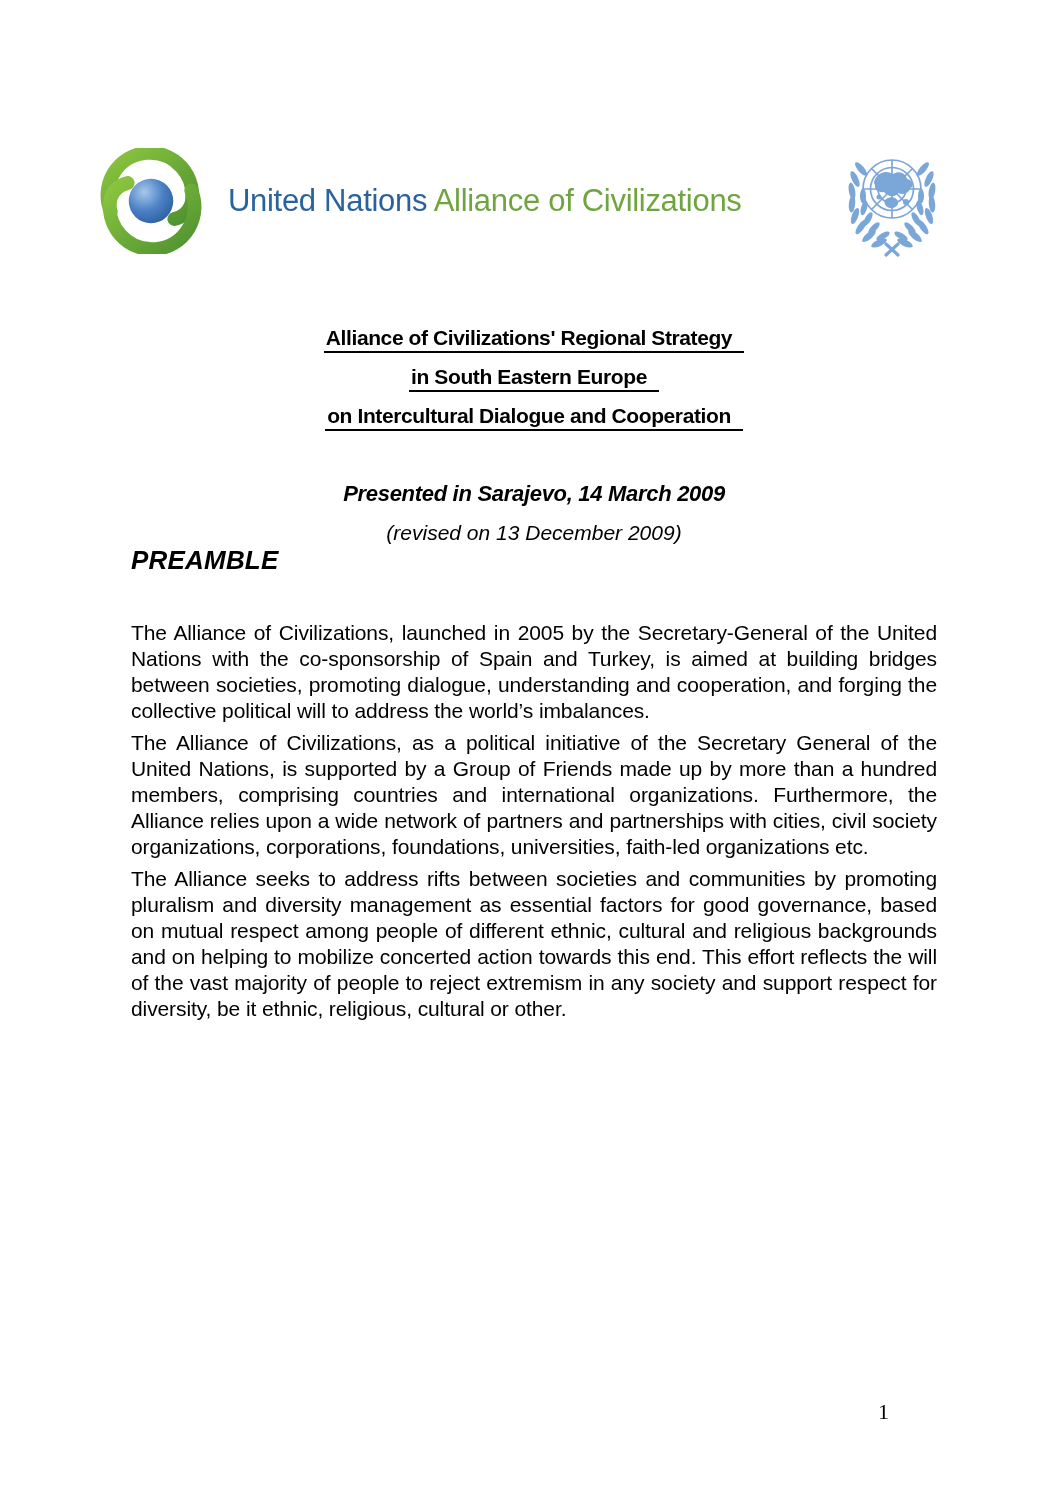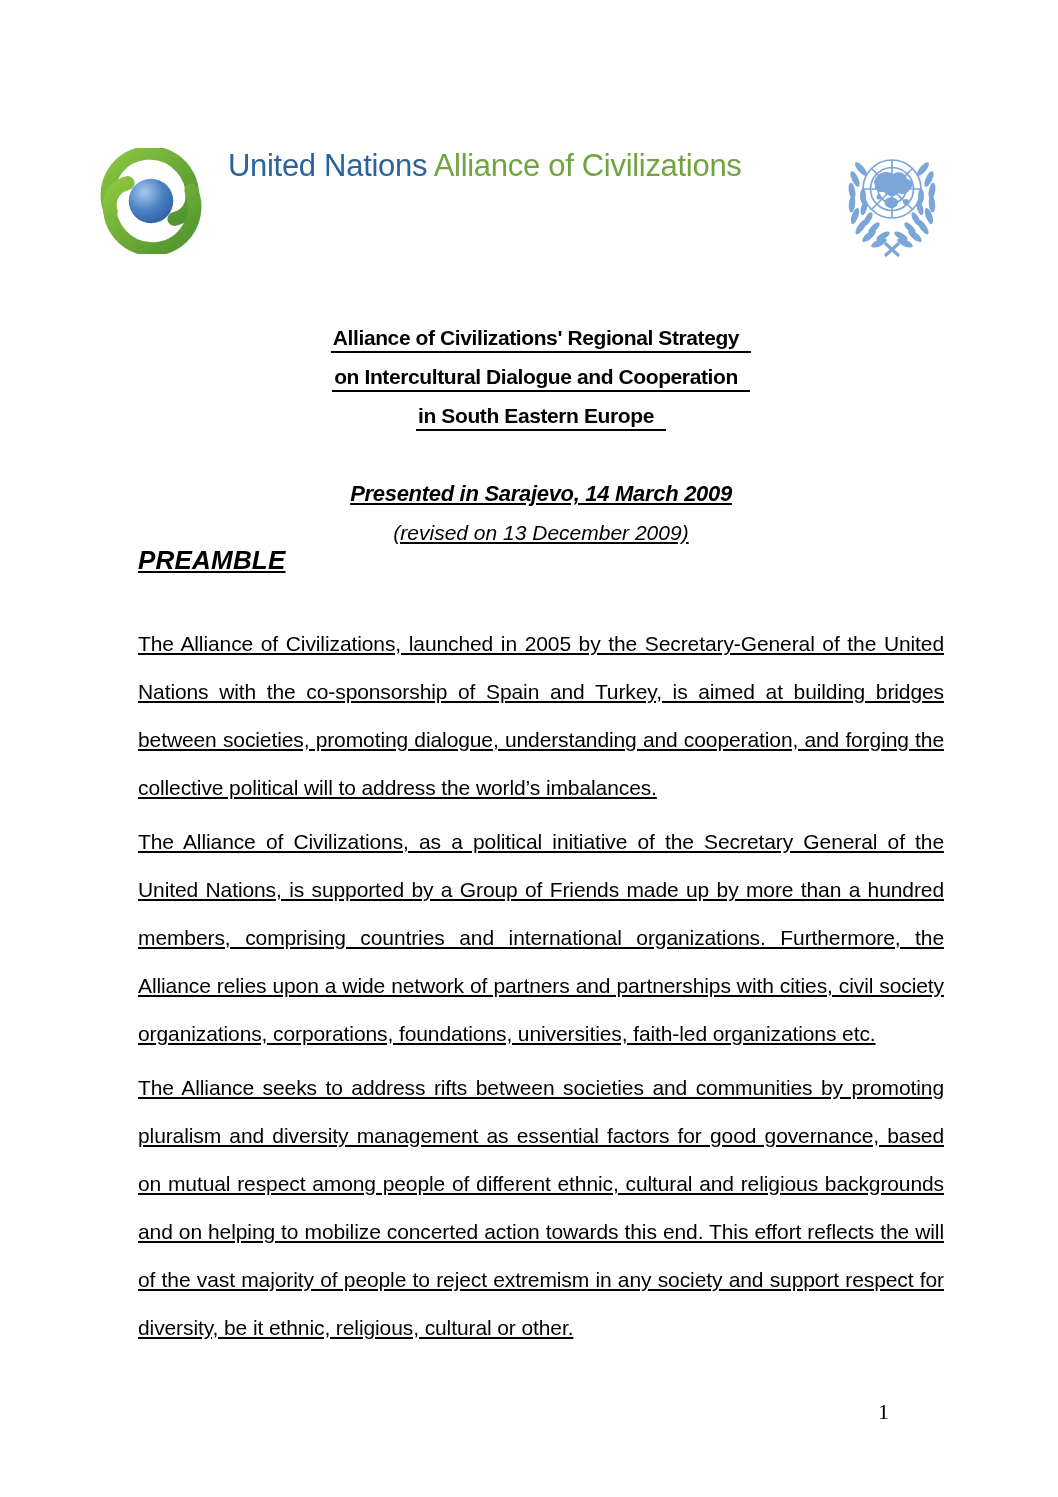--- a/index.html
+++ b/index.html
@@ -4,44 +4,44 @@
 <style>
   * { margin:0; padding:0; box-sizing:border-box; }
   html, body { background:#ffffff; }
   body {
     width:1058px; height:1497px; position:relative;
     font-family:"Liberation Sans", sans-serif; color:#000;
   }
   .page { position:absolute; inset:0; background:#fff; overflow:hidden; }
 
   
-  .unaoc-logo { position:absolute; left:98px; top:148px; display:flex; }
+  .unaoc-logo { position:absolute; left:98px; top:148px; display:flex; align-items:center; }
   .swirl { width:106px; height:106px; flex:0 0 auto; }
   .wordmark { margin-left:24px; font-size:31px; letter-spacing:-0.3px; white-space:nowrap; font-weight:400; }
   .wm-blue  { color:#2a639c; }
   .wm-green { color:#6fa43f; }
   .un-emblem { position:absolute; left:842px; top:144px; width:100px; height:116px; }
 
   
-  .content { position:absolute; left:138px; top:326px; width:806px;text-decoration:underline; }
+  .content { position:absolute; left:131px; top:326px; width:806px; }
 
   .title-line { text-align:center; height:39px; }
   .title-line span {
     display:inline-block; font-weight:bold; font-size:21px; letter-spacing:-0.4px;
     border-bottom:2.5px solid #000; padding:0 12px 1px 2px;
   }
 
   .date-block { margin-top:38px; }
   .presented { text-align:center; font-weight:bold; font-style:italic; font-size:22px; letter-spacing:-0.3px; }
   .revised   { text-align:center; font-style:italic; font-size:21px; margin-top:14px; }
 
   .preamble { font-size:26px; font-style:italic; font-weight:bold; letter-spacing:0.2px; }
 
   .content p {
-    font-size:21px; line-height:48px; text-align:justify;
+    font-size:21px; line-height:26px; text-align:justify;
     margin:0 0 6px 0; letter-spacing:-0.1px;
   }
   .content p:first-of-type { margin-top:44px; }
 
   .page-number {
     position:absolute; left:878px; top:1399px;
     font-family:"Liberation Serif", serif; font-size:22px;
   }
 </style>
 </head>
@@ -113,22 +113,22 @@
       <ellipse rx="7.5" ry="3" transform="translate(74,75) rotate(60)"></ellipse>
       <ellipse rx="7.5" ry="3" transform="translate(78,64) rotate(75)"></ellipse>
       <ellipse rx="7.5" ry="3" transform="translate(79,52) rotate(90)"></ellipse>
     </g>
     <path d="M44,100 L56,111 M56,100 L44,111" stroke="#7aa6d8" stroke-width="3.2" stroke-linecap="round"></path>
   </svg>
 
   <main class="content">
     <div>
       <div class="title-line"><span>Alliance of Civilizations' Regional Strategy</span></div>
+      <div class="title-line"><span>in South Eastern Europe</span></div>
       <div class="title-line"><span>on Intercultural Dialogue and Cooperation</span></div>
-      <div class="title-line"><span>in South Eastern Europe</span></div>
     </div>
 
     <div class="date-block">
       <div class="presented">Presented in Sarajevo, 14 March 2009</div>
       <div class="revised">(revised on 13 December 2009)</div>
     </div>
 
     <h2 class="preamble">PREAMBLE</h2>
 
     <p>The Alliance of Civilizations, launched in 2005 by the Secretary-General of the United Nations with the co-sponsorship of Spain and Turkey, is aimed at building bridges between societies, promoting dialogue, understanding and cooperation, and forging the collective political will to address the world’s imbalances.</p>

